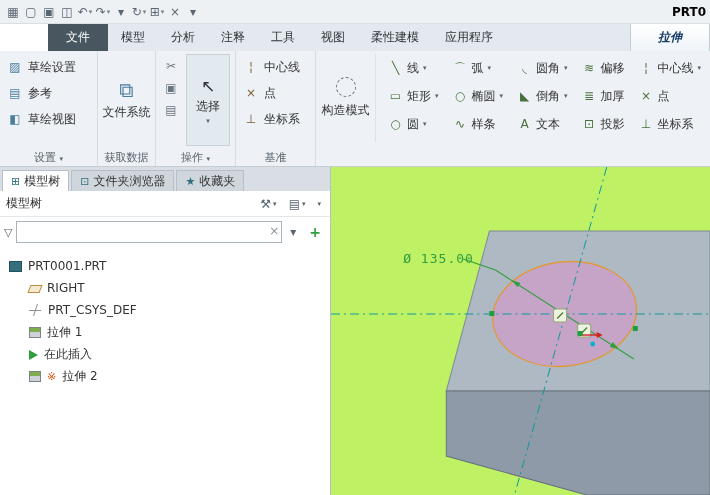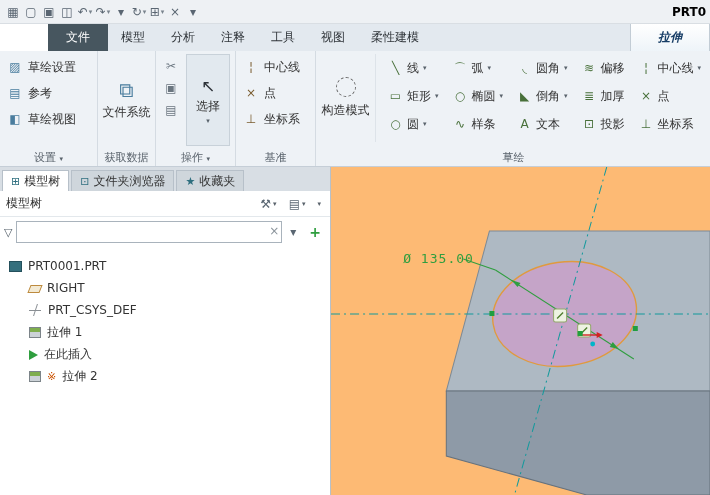--- a/index.html
+++ b/index.html
@@ -93,21 +93,21 @@
   .ticon.csys-icon::after { content:""; position:absolute; left:6px; top:0; width:1.4px; height:12px;
                             background:#8a8f94; transform:skewX(-18deg); }
   .ticon.extrude-icon { width:12px; height:11px; border:1px solid #7c8489;
                         background:linear-gradient(180deg,#7fae4e 0,#7fae4e 4px,#ccd2d7 4px); }
   .ticon.insert-icon { width:0; height:0; border-left:9px solid #2f9e3f; border-top:5px solid transparent;
                        border-bottom:5px solid transparent; margin-top:1px; }
   .tmark { color:#cc5200; font-size:11px; flex:none; }
   .tmark:empty, .dd:empty, .ph-icon .ic:empty { display:none; }
 
   
-  .graphics { flex:1; position:relative; background:#fdba74; }
+  .graphics { flex:1; position:relative; background:#bef264; }
   .graphics svg { position:absolute; inset:0; }
 </style>
 </head>
 <body>
 
 <div class="app">
 
   <div class="titlebar">
     <div style="display:flex">
 
@@ -185,20 +185,23 @@
       </div>
 
       <div class="rtab">
         <span>视图</span>
       </div>
 
       <div class="rtab">
         <span>柔性建模</span>
       </div>
 
+      <div class="rtab">
+        <span>应用程序</span>
+      </div>
 
       <div class="rtab contextual">
         <span>拉伸</span>
       </div>
     </div>
 
   <div class="ribbon">
 
     <div class="rgroup" style="width:98px">
       <div>
@@ -360,21 +363,20 @@
               <span class="ic">×</span>
               <span>点</span>
             </div>
 
             <div class="sk-btn">
               <span class="ic">⊥</span>
               <span>坐标系</span>
             </div>
           </div>
       </div>
-      <div class="rgroup-label">草绘</div>
     </div>
 
   </div>
 
   <div class="main">
 
     <div class="left-panel">
       <div class="panel-tabs">
 
           <div class="ptab active">

